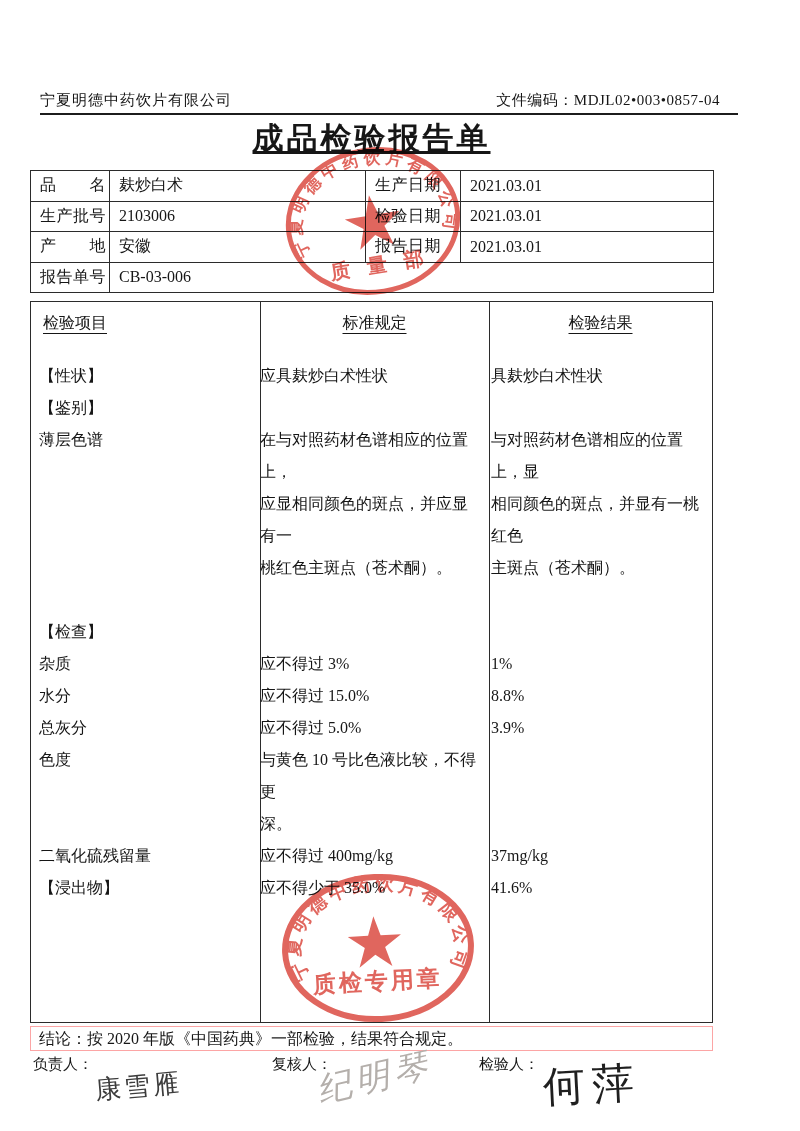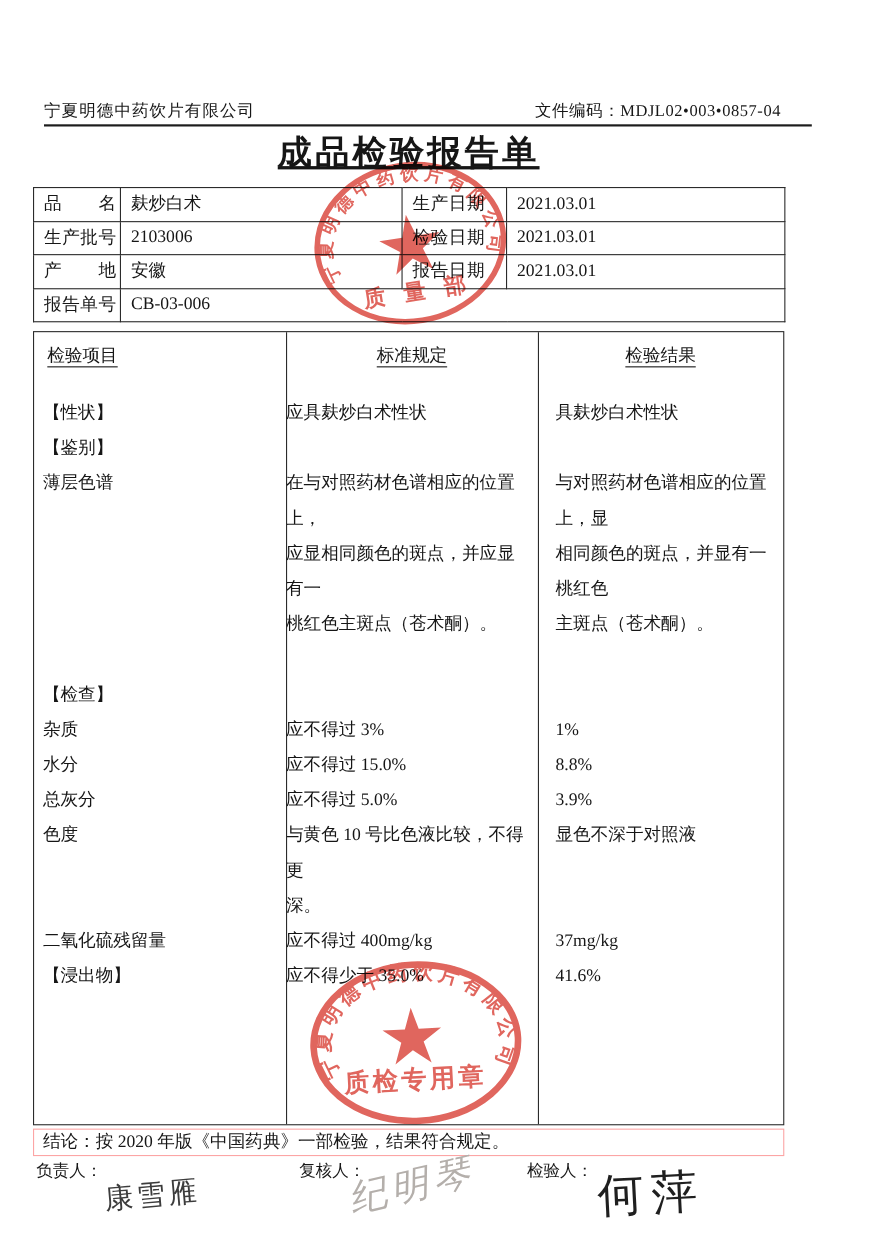--- a/index.html
+++ b/index.html
@@ -5,21 +5,21 @@
   html,body{margin:0;padding:0;}
   body{
     width:800px;height:1131px;background:#ffffff;
     font-family:"Liberation Serif","DejaVu Serif",serif;
     color:#161616;
   }
   .sheet{position:relative;width:772px;height:1131px;background:#fff;overflow:hidden;margin-top:35px;}
 
   
   .hdr-company{position:absolute;left:40px;top:56px;font-size:15px;letter-spacing:1px;}
-  .hdr-code{position:absolute;right:62px;top:56px;font-size:15px;letter-spacing:.5px;}
+  .hdr-code{position:absolute;right:52px;top:56px;font-size:15px;letter-spacing:.5px;}
   .hdr-rule{position:absolute;left:40px;top:78px;width:698px;border-top:2.5px solid #1c1c1c;}
   .title{position:absolute;left:30px;top:83px;width:683px;text-align:center;
          font-size:31px;font-weight:bold;letter-spacing:3px;text-decoration:underline;}
 
   
   table.info{position:absolute;left:30px;top:135px;width:683px;border-collapse:collapse;table-layout:fixed;}
   table.info td{border:1px solid #2b2b2b;font-size:16px;height:29.5px;padding:0 0 0 9px;overflow:hidden;white-space:nowrap;}
   table.info td.lab{letter-spacing:.5px;}
 
   
@@ -27,21 +27,21 @@
   .insp .vline{position:absolute;top:0;bottom:0;width:1px;background:#2b2b2b;}
   .insp .v1{left:229px;} .insp .v2{left:458px;}
   .insp-head{display:grid;grid-template-columns:229px 229px 223px;height:58px;padding-top:11px;box-sizing:border-box;font-size:16px;}
   .insp-head .h{text-decoration:underline;text-underline-offset:5px;}
   .insp-head .h1{padding-left:12px;}
   .insp-head .h2,.insp-head .h3{justify-self:center;}
   .insp-row{display:grid;grid-template-columns:229px 229px 223px;}
   .insp-row > div{min-height:32px;line-height:32px;font-size:16px;white-space:pre-line;}
   .insp-row .c-item{padding-left:8px;}
   .insp-row .c-std{padding-right:6px;}
-  .insp-row .c-res{padding-left:16px;padding-right:6px;}
+  .insp-row .c-res{padding-left:2px;padding-right:6px;}
 
   
   .conclusion{position:absolute;left:30px;top:991px;width:683px;height:25px;border:1px solid #fca5a5;
               box-sizing:border-box;font-size:16px;line-height:23px;padding-left:8px;}
   .sig-label{position:absolute;top:1020px;font-size:15px;}
   .sig-resp{left:33px;} .sig-rev{left:272px;} .sig-insp{left:479px;text-align:center;}
   .hand{position:absolute;white-space:nowrap;}
   .hand-resp{left:95px;top:1034px;font-size:26px;color:#3c3c3c;letter-spacing:3px;transform:rotate(-5deg);}
   .hand-rev{left:316px;top:1020px;font-size:34px;color:#b4afab;letter-spacing:5px;font-style:italic;transform:rotate(-13deg);}
   .hand-insp{left:543px;top:1022px;font-size:42px;color:#1f1f1f;letter-spacing:7px;transform:rotate(-3deg);}
@@ -145,21 +145,20 @@
     </div>
     <div class="insp-row">
       <div class="c-item">总灰分</div>
       <div class="c-std">应不得过 5.0%</div>
       <div class="c-res">3.9%</div>
     </div>
     <div class="insp-row">
       <div class="c-item">色度</div>
       <div class="c-std">与黄色 10 号比色液比较，不得更
 深。</div>
-      <div class="c-res">显色不深于对照液</div>
     </div>
     <div class="insp-row">
       <div class="c-item">二氧化硫残留量</div>
       <div class="c-std">应不得过 400mg/kg</div>
       <div class="c-res">37mg/kg</div>
     </div>
     <div class="insp-row">
       <div class="c-item">【浸出物】</div>
       <div class="c-std">应不得少于 35.0%</div>
       <div class="c-res">41.6%</div>

